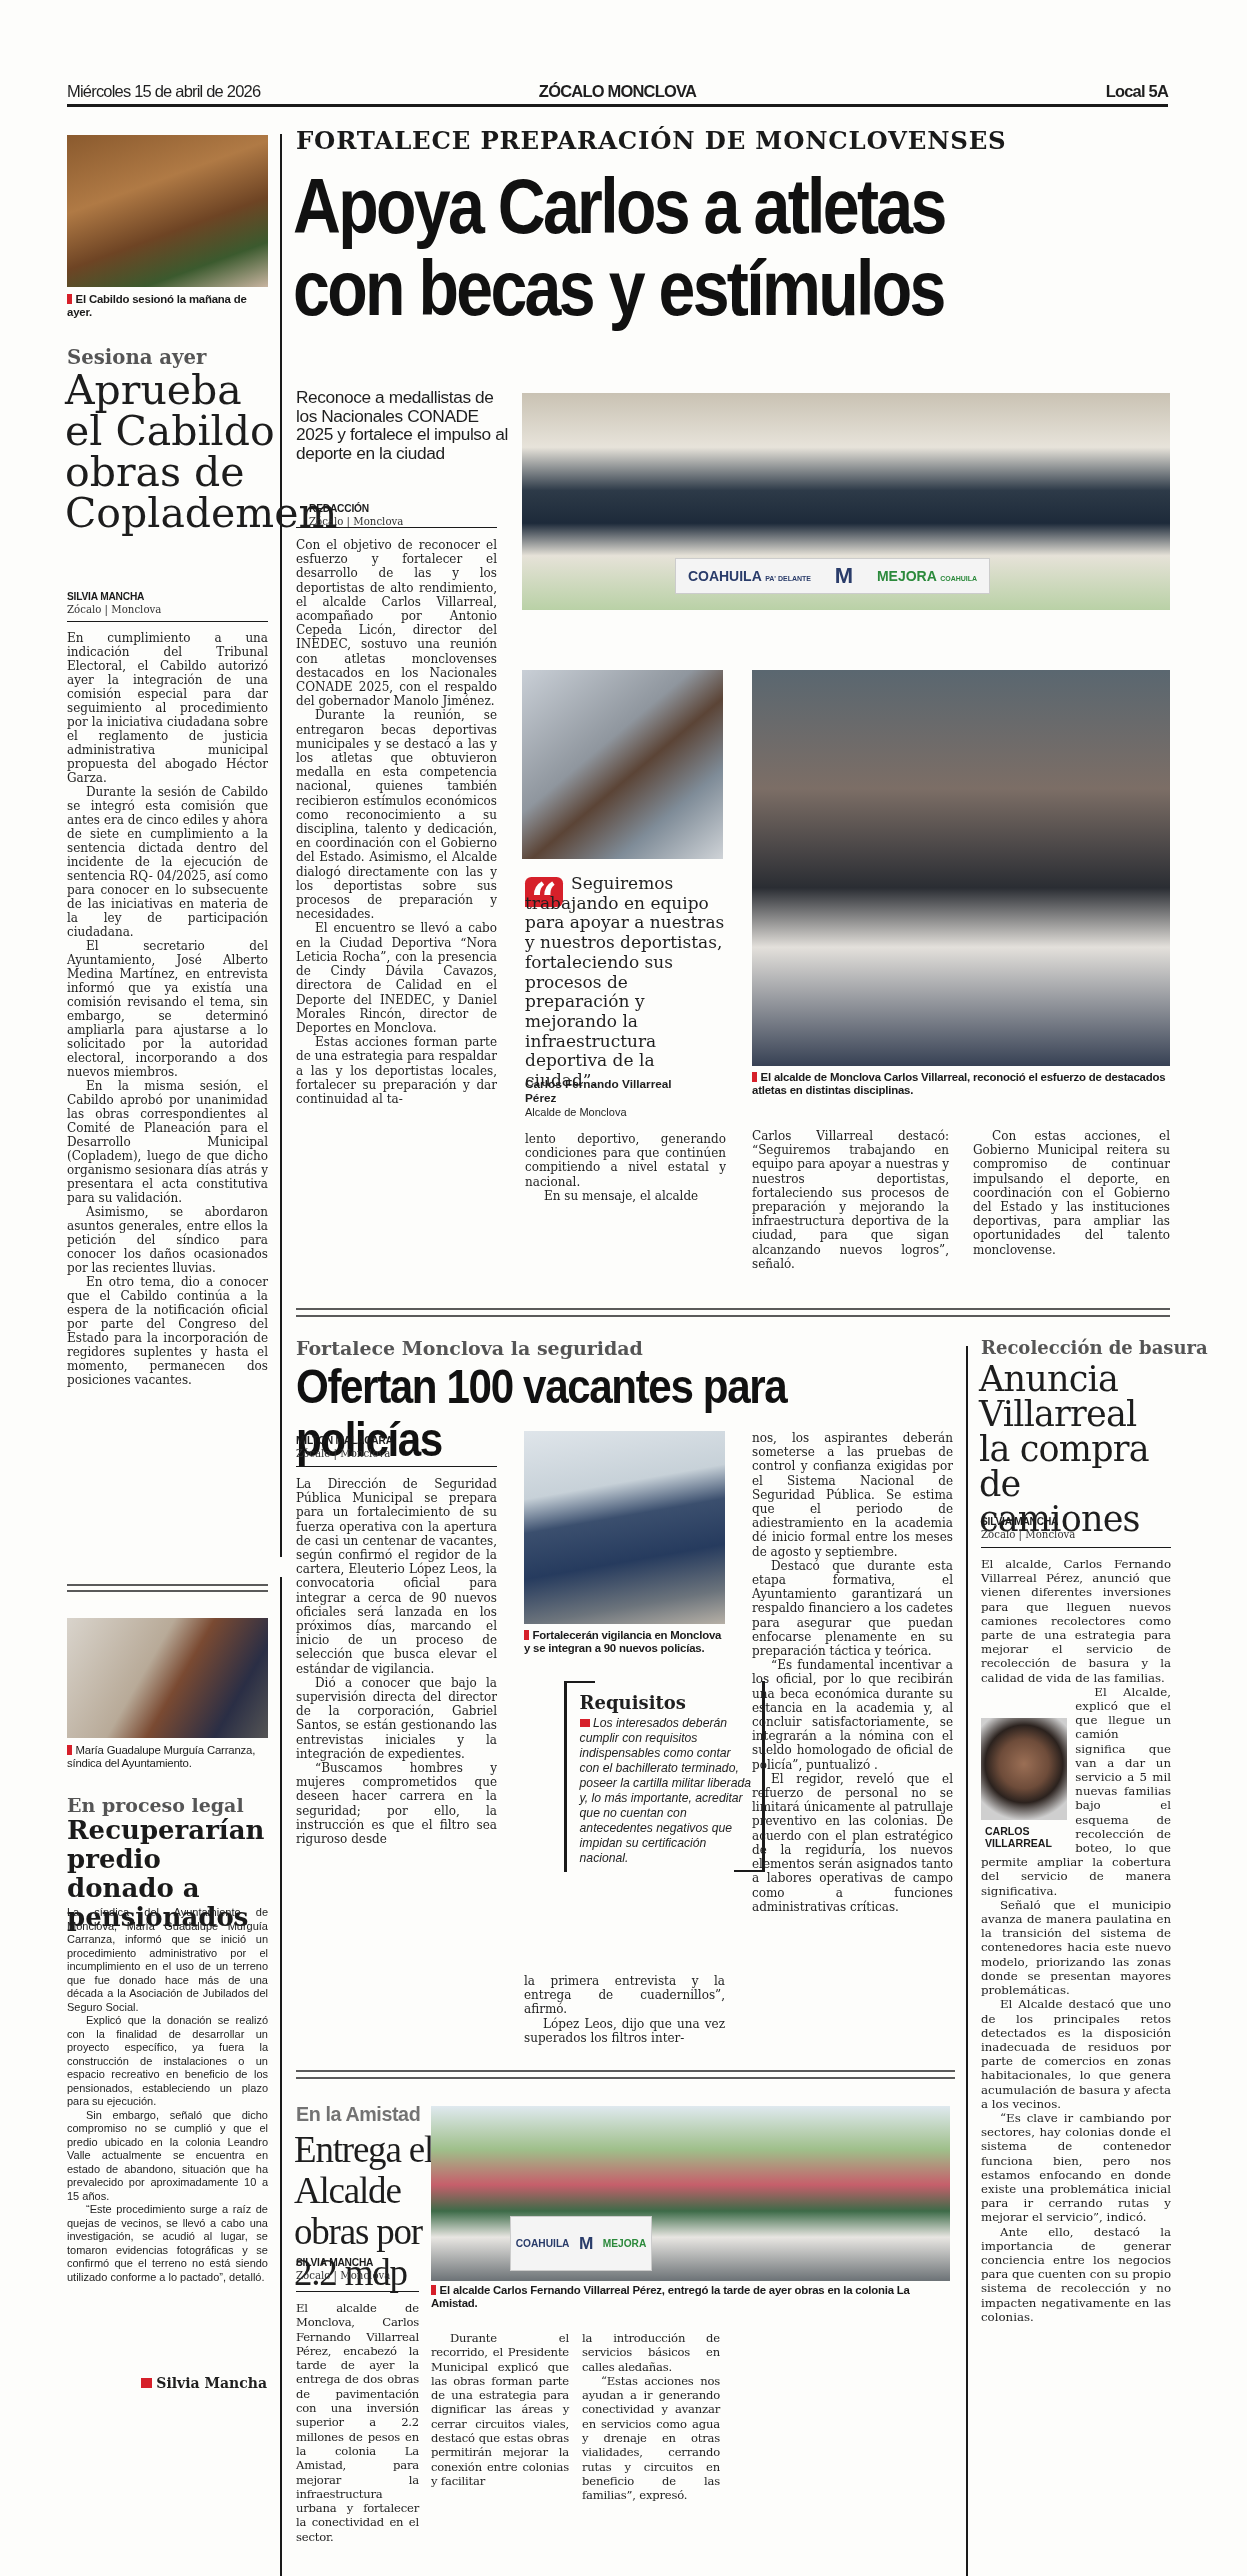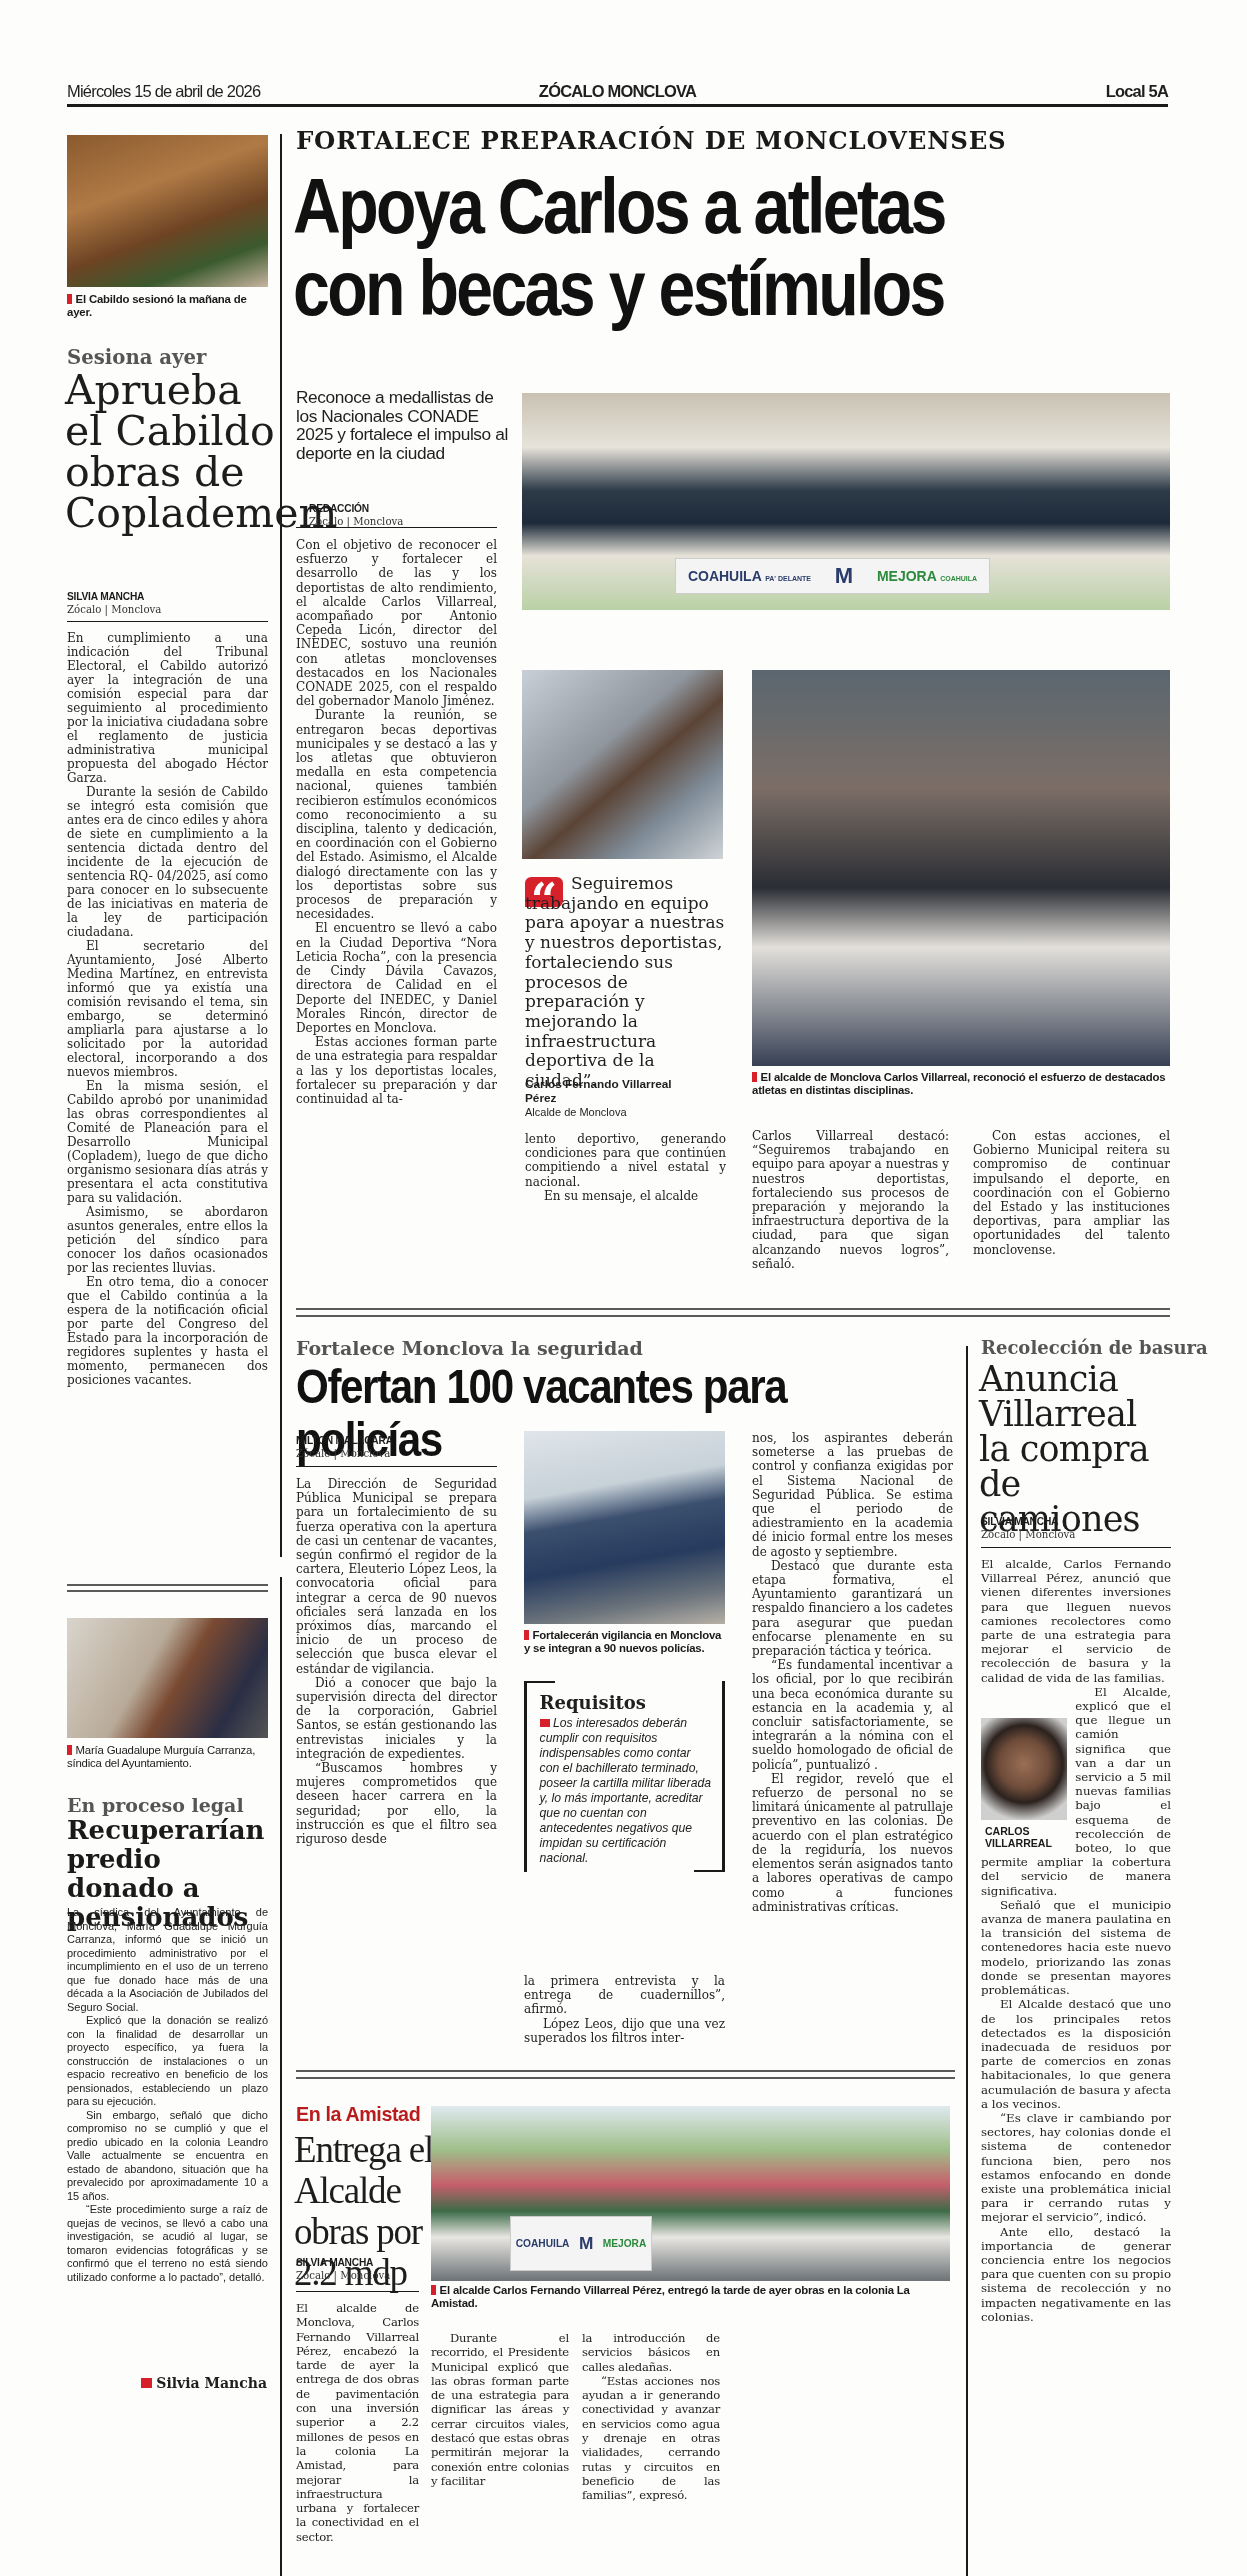--- a/index.html
+++ b/index.html
@@ -48,21 +48,21 @@
   .banner { position: absolute; background: #f4f4f4; border: 0.8px solid #ccc; font-family: "Liberation Sans", sans-serif; font-weight: bold; color: #2a3c6a; display: flex; align-items: center; justify-content: space-around; font-size: 14px; }
   .banner .g { color: #2c8a3c; }
 
   
   .qmark { position: absolute; width: 38px; height: 30px; background: #d6202a; border-radius: 6.3px 6.3px 6.3px 0; color: #fff; font-family: "DejaVu Serif", serif; font-weight: bold; font-size: 46px; line-height: 46px; text-align: center; }
   .pull { position: absolute; font-family: "DejaVu Serif", serif; font-size: 17px; line-height: 19.7px; color: #1f1f1f; }
   .pull-who { position: absolute; font-family: "Liberation Sans", sans-serif; font-size: 11px; line-height: 14px; }
   .pull-who b { font-size: 11.8px; }
 
   
-  .req { position: absolute; border-left: 3.1px solid #1a1a1a; border-right: 3.1px solid #1a1a1a; }
+  .req { position: absolute; border-left: 3.1px solid #1a1a1a; border-right: 3.1px solid #1a1a1a; margin-left: 40px; }
   .req::before, .req::after { content: ""; position: absolute; height: 1.6px; background: #1a1a1a; width: 28px; }
   .req::before { top: 0; left: 0; }
   .req::after { bottom: 0; right: 0; }
   .req .ttl { font-family: "DejaVu Serif", serif; font-weight: bold; font-size: 18px; margin: 11px 0 3.1px 12.6px; }
   .req .txt { font-family: "Liberation Sans", sans-serif; font-size: 12.2px; line-height: 15px; margin: 0 11px 11px 12.6px; color: #222; font-style: italic; }
   .req .txt .sq { display: inline-block; width: 10.2px; height: 8.6px; background: #d6202a; margin-right: 3.1px; }
 
   .endsig { position: absolute; font-family: "DejaVu Serif", serif; font-weight: bold; font-size: 14px; }
   .endsig .sq { display: inline-block; width: 10.2px; height: 10.2px; background: #d6202a; margin-right: 4.7px; vertical-align: 0; }
 </style>
@@ -223,21 +223,21 @@
     <div class="ph-carlos" style="width:86px; height:102px;"></div>
     <div class="sans" style="font-weight:bold; font-size:10.6px; line-height:11.8px; margin-top:6.3px; padding-left:3.9px; color:#1a1a1a;">CARLOS VILLARREAL</div>
   </div>
   <p>El Alcalde, explicó que el que llegue un camión significa que van a dar un servicio a 5 mil nuevas familias bajo el esquema de recolección de boteo, lo que permite ampliar la cobertura del servicio de manera significativa.</p>
   <p>Señaló que el municipio avanza de manera paulatina en la transición del sistema de contenedores hacia este nuevo modelo, priorizando las zonas donde se presentan mayores problemáticas.</p>
   <p>El Alcalde destacó que uno de los principales retos detectados es la disposición inadecuada de residuos por parte de comercios en zonas habitacionales, lo que genera acumulación de basura y afecta a los vecinos.</p>
   <p>“Es clave ir cambiando por sectores, hay colonias donde el sistema de contenedor funciona bien, pero nos estamos enfocando en donde existe una problemática inicial para ir cerrando rutas y mejorar el servicio”, indicó.</p>
   <p>Ante ello, destacó la importancia de generar conciencia entre los negocios para que cuenten con su propio sistema de recolección y no impacten negativamente en las colonias.</p>
 </div>
 
-<div class="abs" style="left:296px; top:2103px; font-family:'Liberation Sans', sans-serif; font-weight:bold; font-size:19.7px; color:#b91c1c; letter-spacing:-0.4px;">En la Amistad</div>
+<div class="abs" style="left:296px; top:2103px; font-family:'Liberation Sans', sans-serif; font-weight:bold; font-size:19.7px; color:#737373; letter-spacing:-0.4px;">En la Amistad</div>
 <div class="abs" style="left:294px; top:2129px; width:157px; font-family:'Liberation Serif', serif; font-size:37px; line-height:41px; letter-spacing:-1.2px; color:#1d1d1d;">Entrega el Alcalde obras por 2.2 mdp</div>
 <div class="byline" style="left:296px; top:2257px;">
   <span class="name">SILVIA MANCHA</span>
   <span class="place">Zócalo | Monclova</span>
 </div>
 <div class="byline-rule" style="left:296px; top:2291px; width:123px;"></div>
 <div class="body" style="left:296px; top:2301px; width:123px; font-size:11.6px; line-height:14.3px; letter-spacing:-0.2px;">
   <p class="first">El alcalde de Monclova, Carlos Fernando Villarreal Pérez, encabezó la tarde de ayer la entrega de dos obras de pavimentación con una inversión superior a 2.2 millones de pesos en la colonia La Amistad, para mejorar la infraestructura urbana y fortalecer la conectividad en el sector.</p>
 </div>
 

